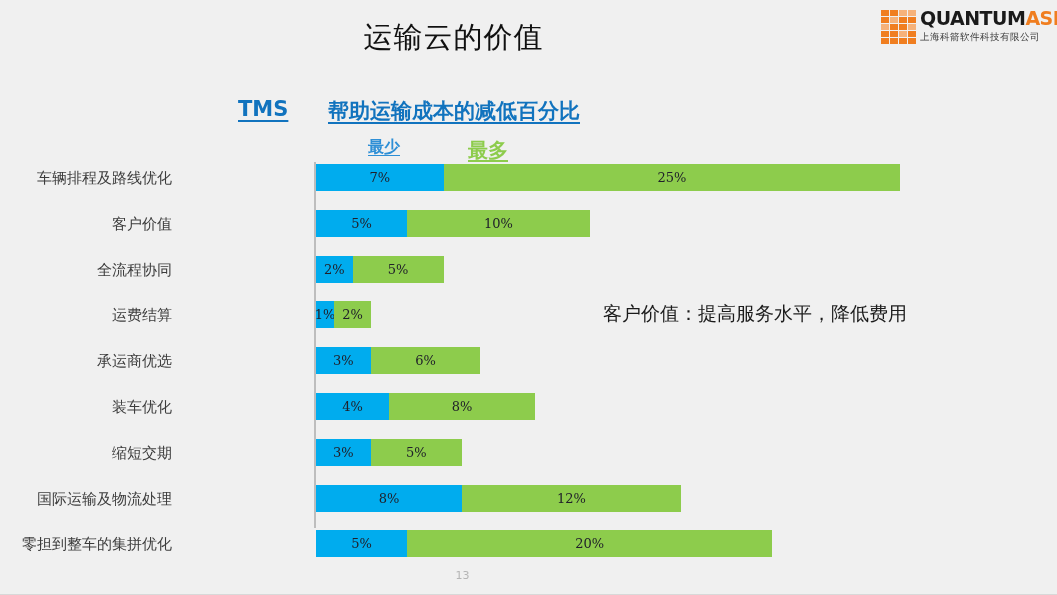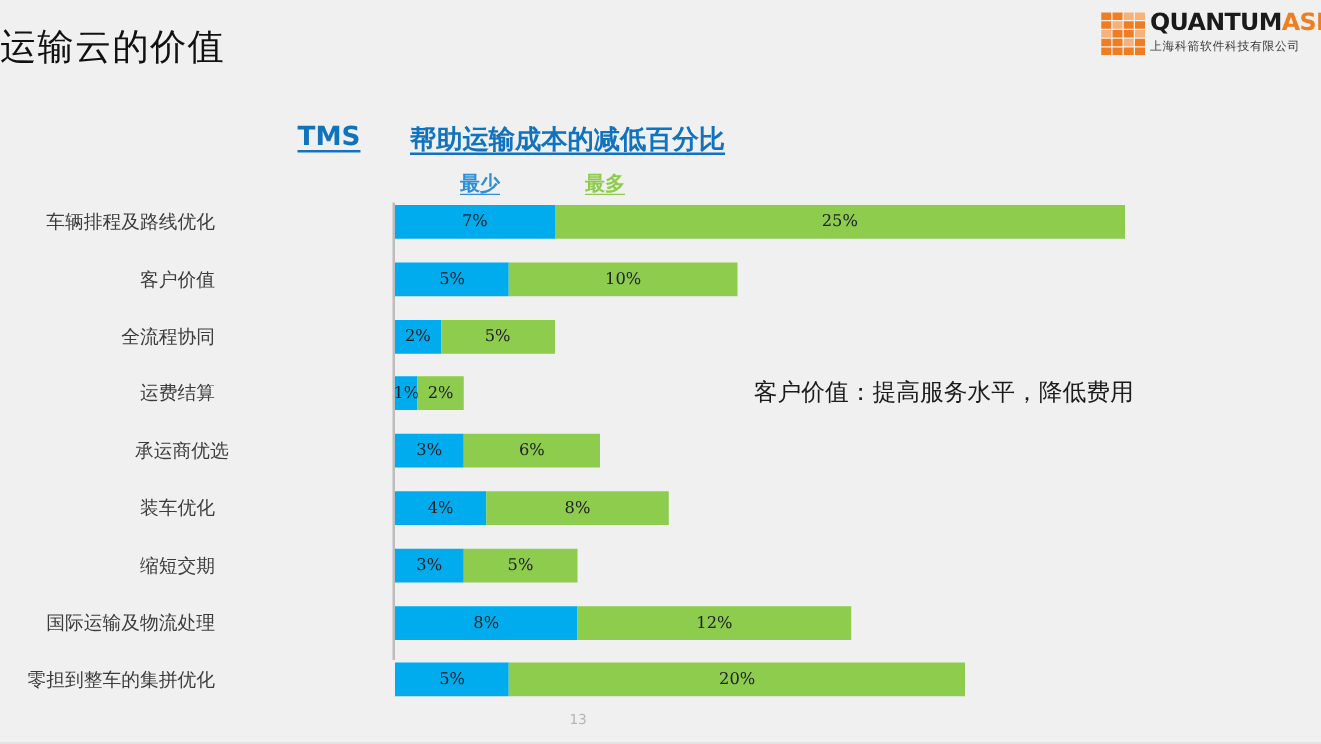--- a/index.html
+++ b/index.html
@@ -22,21 +22,22 @@
     background: #f0f0f0;
     border-bottom: 1px solid #d8d8d8;
     box-sizing: border-box;
   }
 
   
   .slide-title {
     position: absolute;
     left: 0;
     top: 18px;
-    width: 1057px;
+    width: 907px;
+    text-align: center;
     font-family: Liberation Sans, sans-serif;
     font-size: 29px;
     color: #111111;
     letter-spacing: 1px;
     white-space: nowrap;
   }
 
   
   .logo {
     position: absolute;
@@ -113,21 +114,21 @@
     font-weight: bold;
     color: #2E8FD6;
     text-decoration: underline;
     text-underline-offset: 3px;
   }
   .legend-max {
     position: absolute;
     left: 468px;
     top: 137px;
     font-family: "DejaVu Sans", "Liberation Sans", sans-serif;
-    font-size: 16px;
+    font-size: 20px;
     font-weight: bold;
     color: #8DCC4C;
     text-decoration: underline;
     text-underline-offset: 3px;
   }
 
   
   .chart {
     position: absolute;
     left: 0;
@@ -290,21 +291,21 @@
         <div class="cat-label">运费结算</div>
         <div class="bars">
           <div class="seg seg-min" style="width: 18.25px; background: rgb(0, 172, 238);">
             <span class="seg-val">1%</span>
           </div>
           <div class="seg seg-max" style="width: 36.5px; background: rgb(141, 204, 76);">
             <span class="seg-val">2%</span>
           </div>
         </div>
       </div>
-      <div class="row" style="top: 183.2px; padding-left: 11px;">
+      <div class="row" style="top: 183.2px;">
         <div class="cat-label">承运商优选</div>
         <div class="bars">
           <div class="seg seg-min" style="width: 54.75px; background: rgb(0, 172, 238);">
             <span class="seg-val">3%</span>
           </div>
           <div class="seg seg-max" style="width: 109.5px; background: rgb(141, 204, 76);">
             <span class="seg-val">6%</span>
           </div>
         </div>
       </div>

